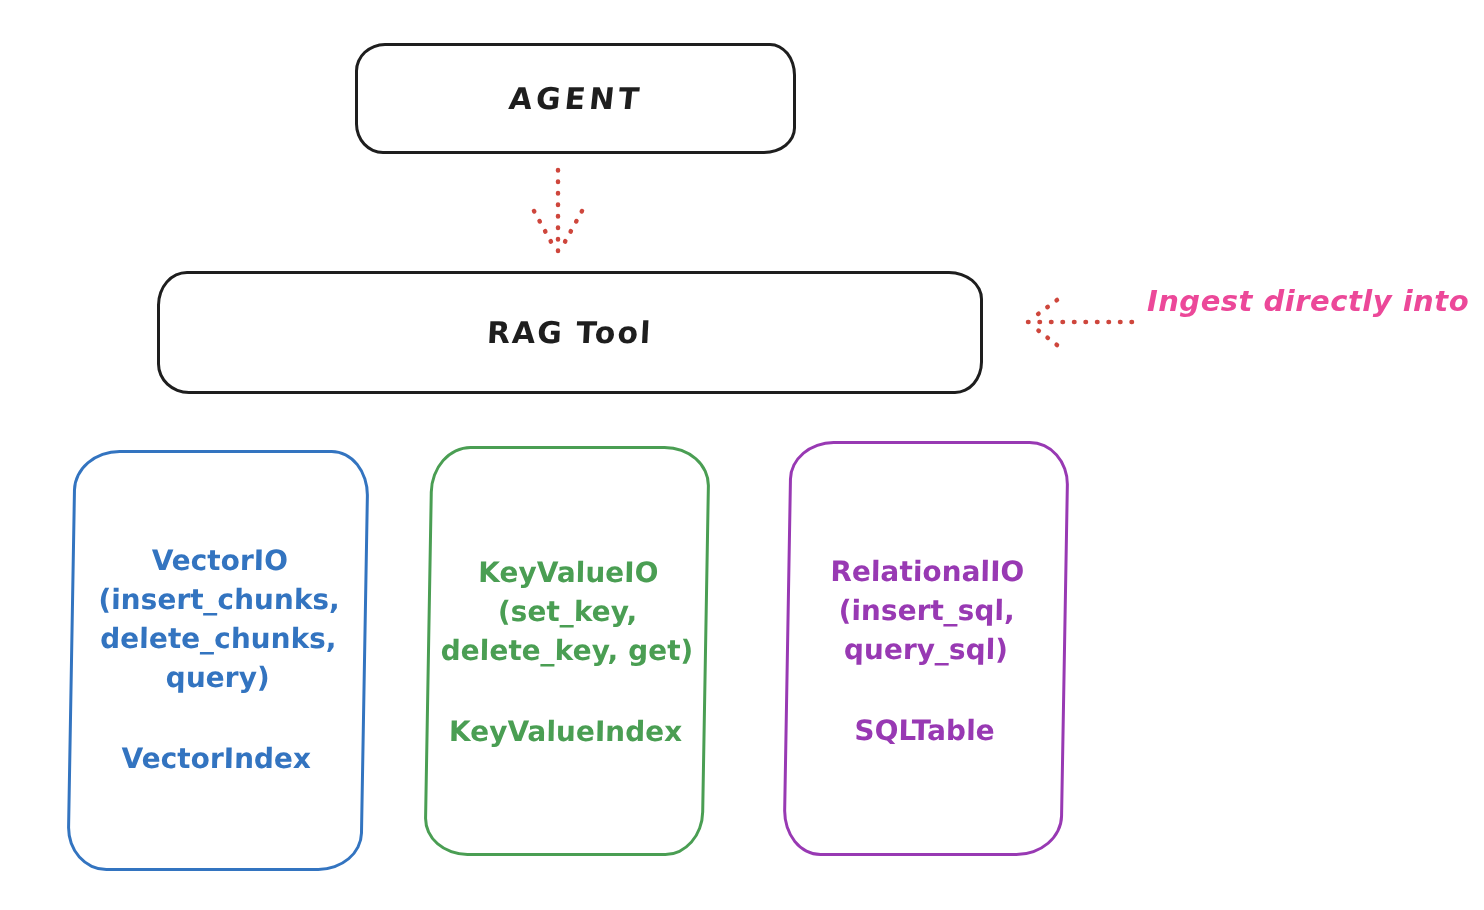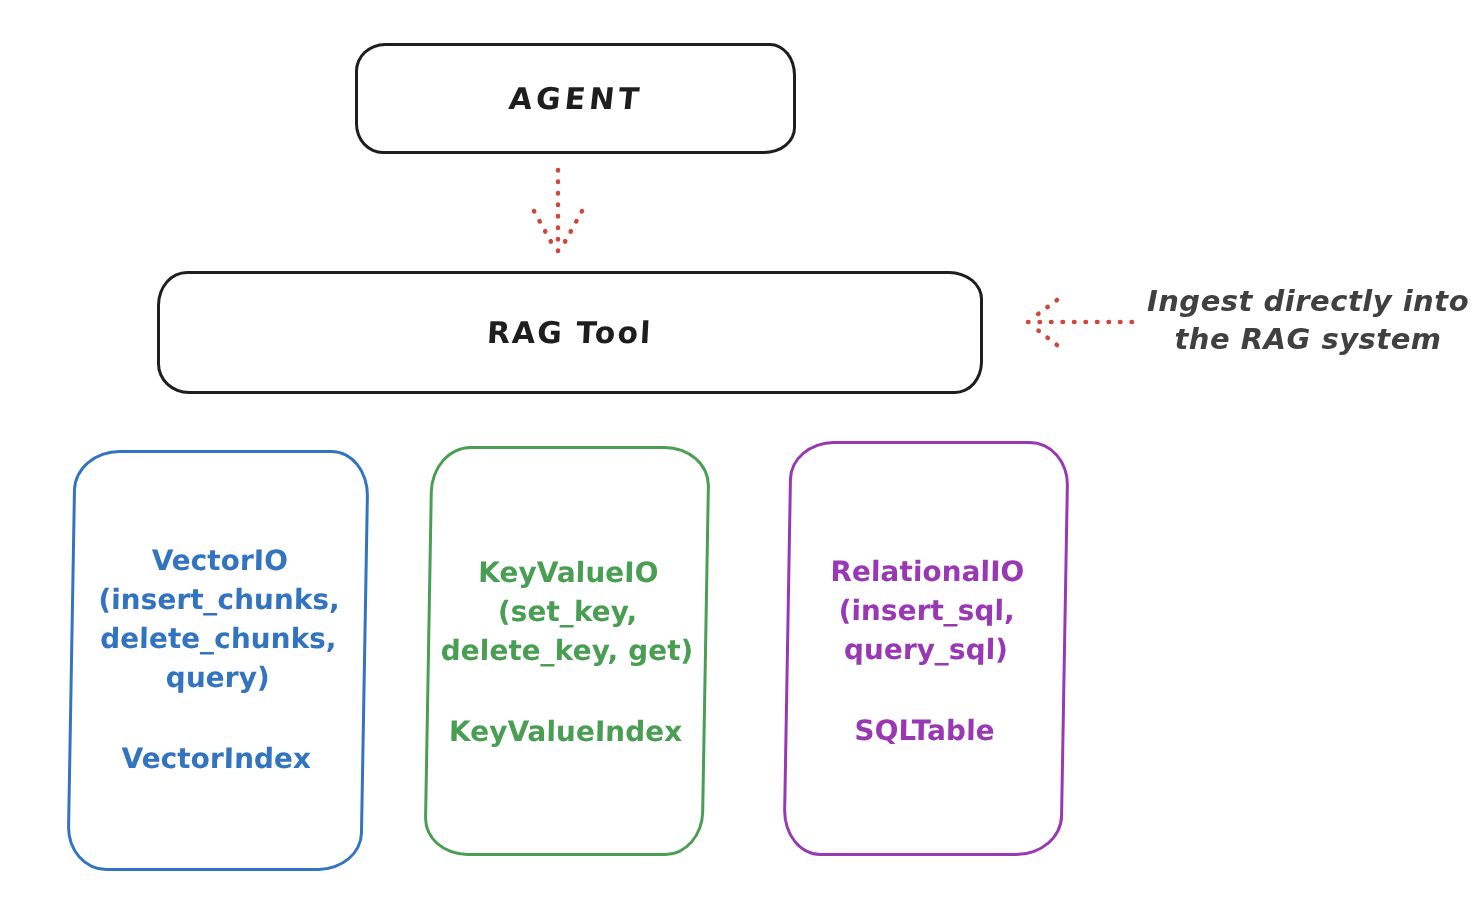--- a/index.html
+++ b/index.html
@@ -69,21 +69,21 @@
     left: 786px; top: 441px; width: 280px; height: 415px;
     border-color: #9839b3; color: #9839b3;
     border-radius: 44px 40px 46px 38px / 38px 44px 40px 46px;
     padding-top: 108px;
   }
 
   
   #annotation {
     position: absolute;
     left: 1138px; top: 282px; width: 340px;
-    color: #404040;
+    color: #ec4899;
     font-size: 29px;
     font-weight: bold;
     font-style: italic;
     line-height: 38px;
     text-align: center;
     letter-spacing: 0.5px;
   }
 
   
   #arrows {
@@ -122,21 +122,20 @@
 
     <g>
       <path class="dotted-arrow" d="M 1132 322 L 1028 322"></path>
       <path class="dotted-arrow" d="M 1057 300 L 1030 320"></path>
       <path class="dotted-arrow" d="M 1057 345 L 1030 324"></path>
     </g>
   </svg>
 
   <div id="annotation">
     <div>Ingest directly into</div>
-    <div>the RAG system</div>
   </div>
 
   <div class="card" id="card-vector">
     <div class="methods">
       <div>VectorIO</div>
       <div>(insert_chunks,</div>
       <div>delete_chunks,</div>
       <div>query)</div>
     </div>
     <div class="gap"></div>

